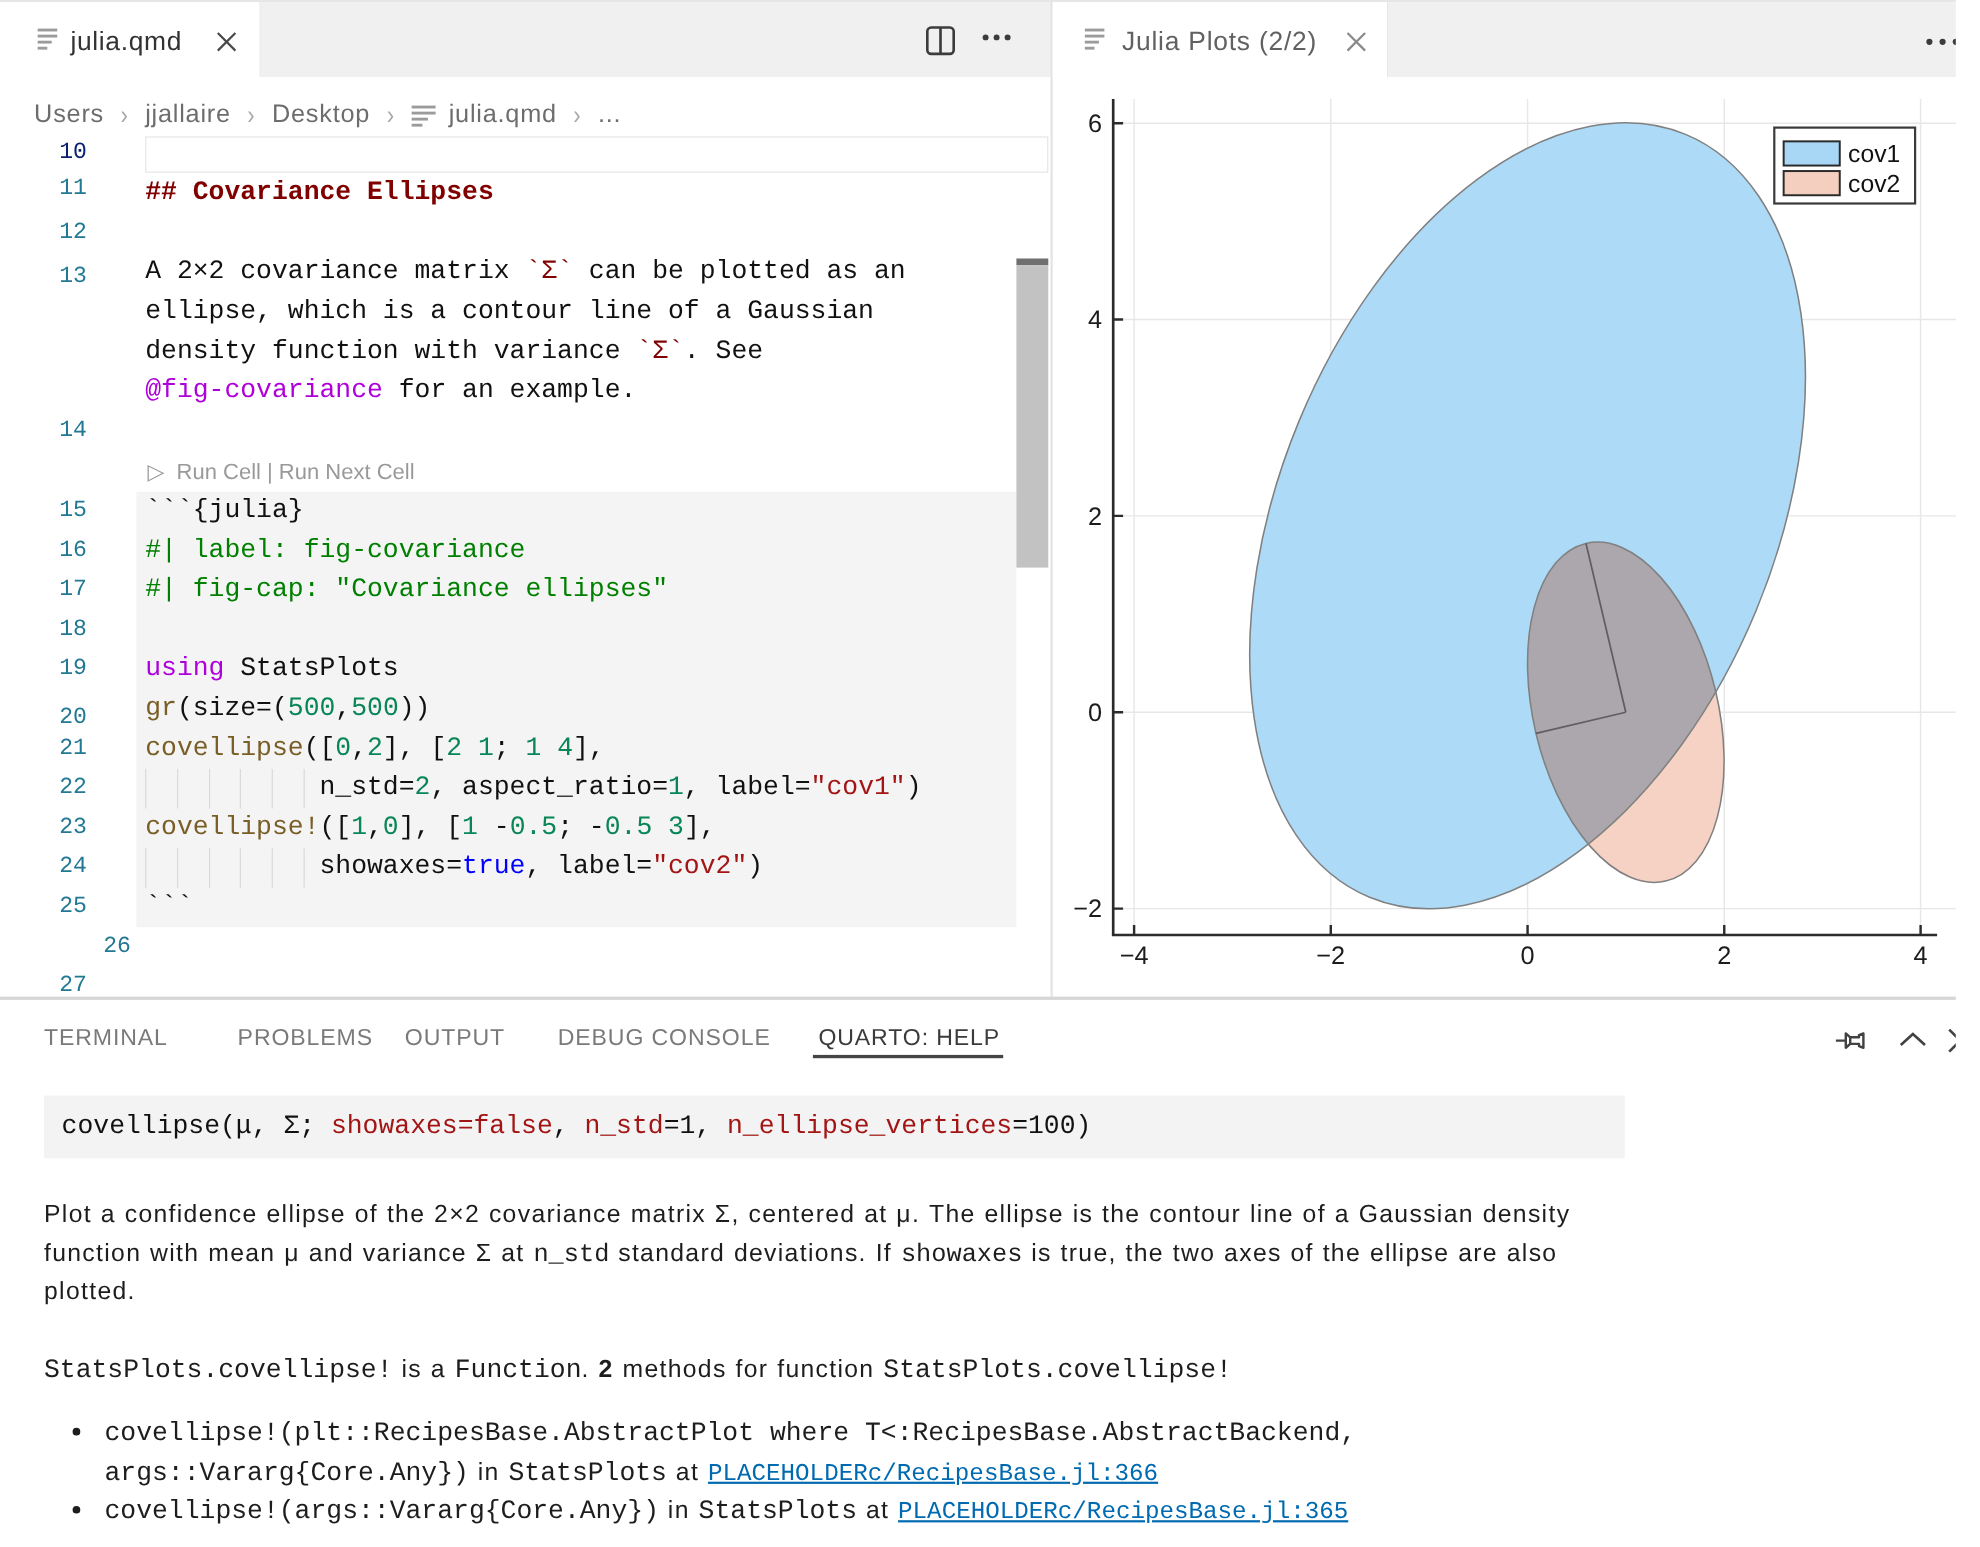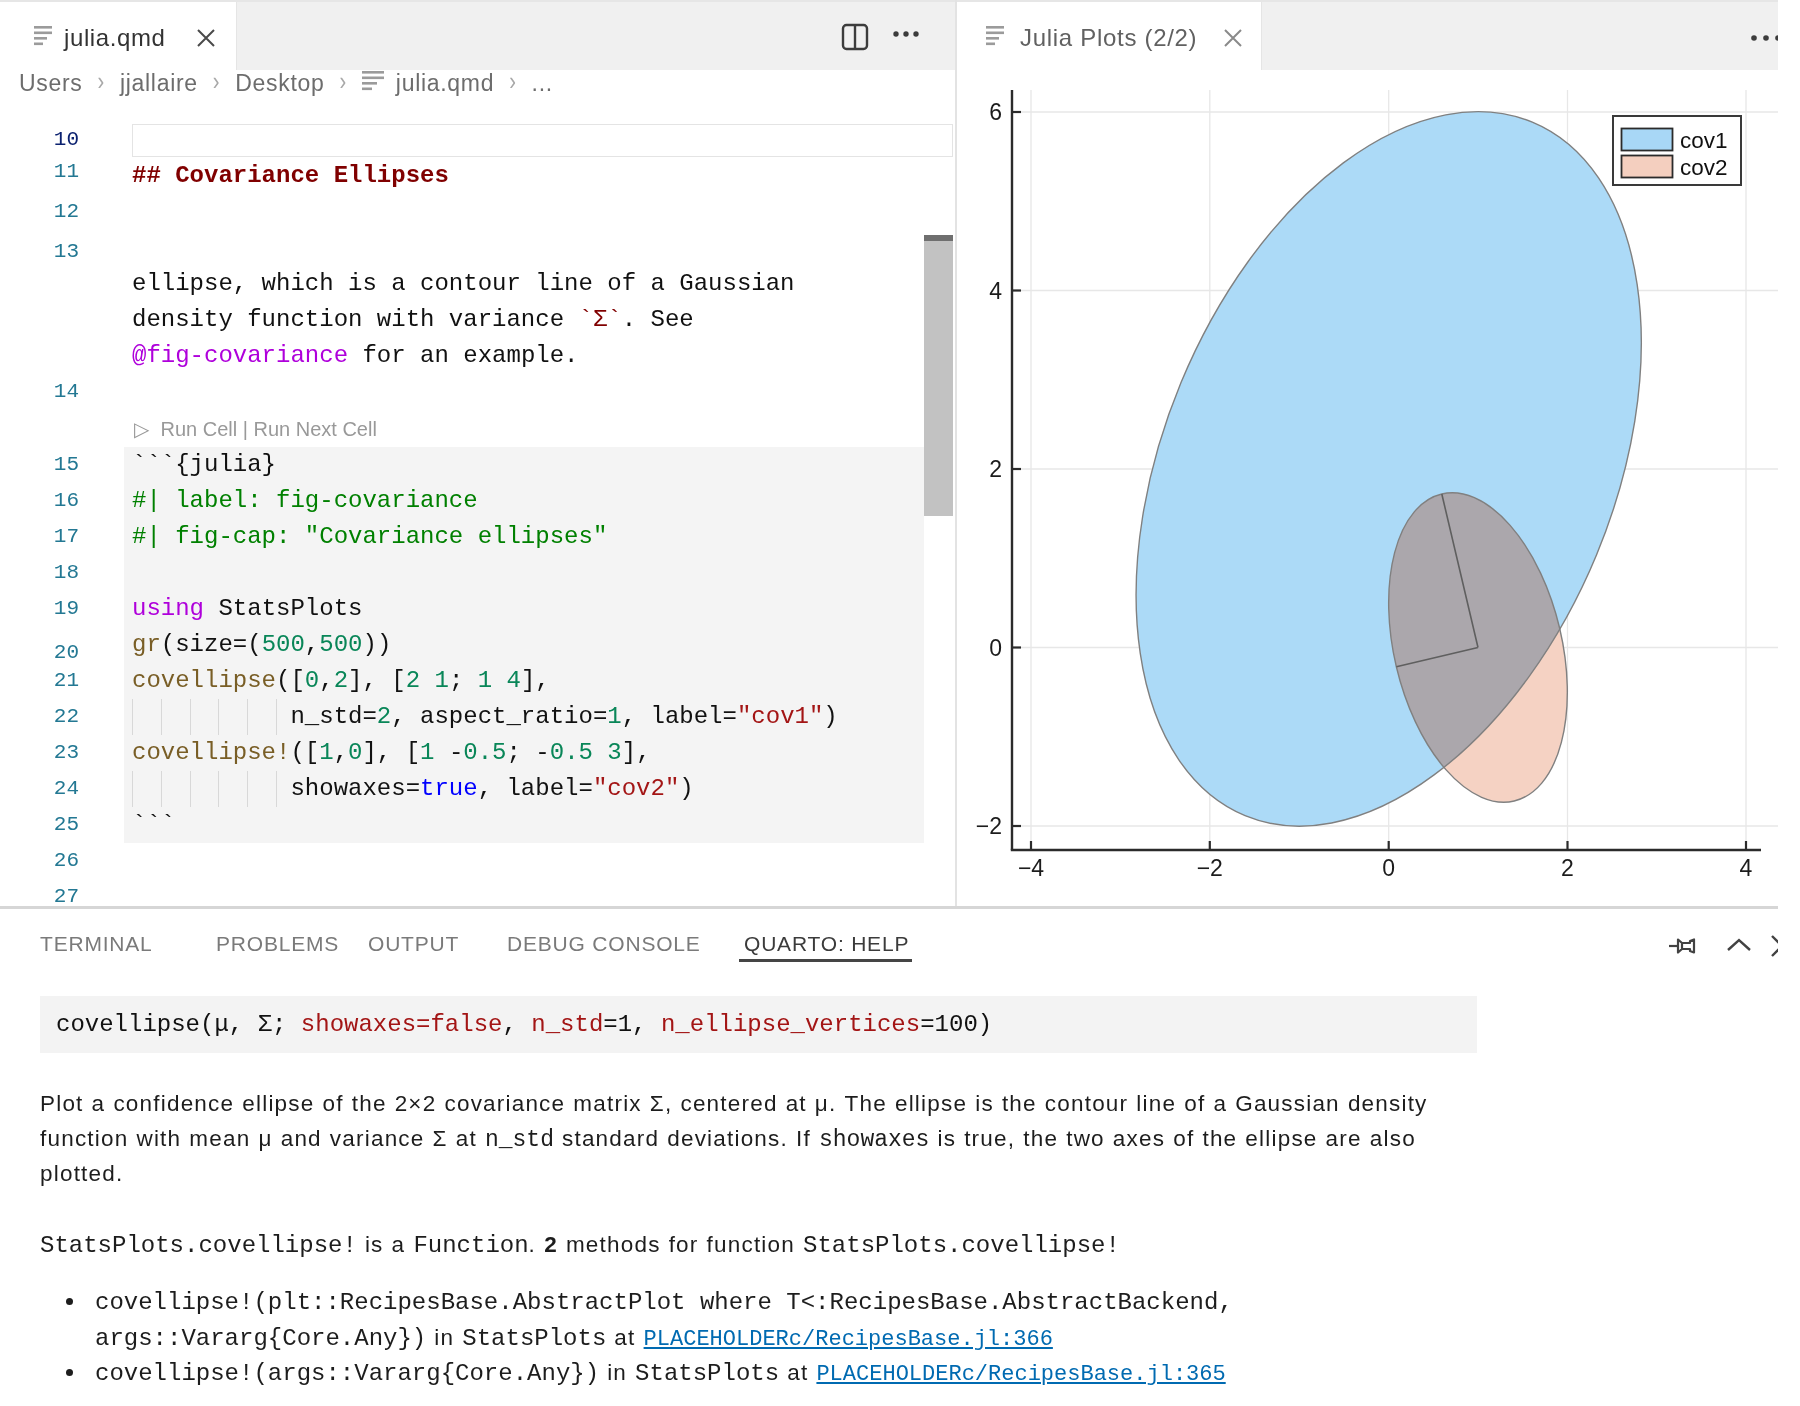--- a/index.html
+++ b/index.html
@@ -32,21 +32,21 @@
     </svg>
 <svg class="abs" style="left:841px;top:23px" width="28" height="28" viewBox="0 0 28 28">
       <rect x="2" y="2" width="24" height="24" rx="3.5" fill="none" stroke="#3C3C3C" stroke-width="2.4"></rect>
       <line x1="14" y1="2" x2="14" y2="26" stroke="#3C3C3C" stroke-width="2.4"></line>
     </svg>
 <svg class="abs" style="left:892px;top:28px" width="30" height="12" viewBox="0 0 30 12">
       <circle cx="4" cy="6" r="2.7" fill="#3C3C3C"></circle>
       <circle cx="14" cy="6" r="2.7" fill="#3C3C3C"></circle>
       <circle cx="24" cy="6" r="2.7" fill="#3C3C3C"></circle>
     </svg>
-<div class="abs" style="left:19px;top:70px;width:920px;height:47px;display:flex;align-items:flex-start;font-size:23px;color:#6d6d6d;letter-spacing:0.7px">
+<div class="abs" style="left:31px;top:70px;width:920px;height:47px;display:flex;align-items:flex-end;font-size:23px;color:#6d6d6d;letter-spacing:0.7px">
       <span>Users</span>
       <span style="color:#a8a8a8;font-size:20px;margin:0 15px;display:inline-block;transform:scaleY(1.25)">›</span>
       <span>jjallaire</span>
       <span style="color:#a8a8a8;font-size:20px;margin:0 15px;display:inline-block;transform:scaleY(1.25)">›</span>
       <span>Desktop</span>
       <span style="color:#a8a8a8;font-size:20px;margin:0 15px;display:inline-block;transform:scaleY(1.25)">›</span>
       <span style="position:relative;width:26px;height:22px;margin-right:8px"><svg width="26" height="22" viewBox="0 0 26 22">
           <rect x="0" y="1" width="22" height="2.6" fill="#9B9B9B"></rect>
           <rect x="0" y="6.5" width="22" height="2.6" fill="#9B9B9B"></rect>
           <rect x="0" y="12" width="15" height="2.6" fill="#9B9B9B"></rect>
@@ -58,20 +58,21 @@
     </div>
 <div class="abs" style="left:0;top:117px;width:956px;height:789px;overflow:hidden">
       <div style="position:relative;width:956px;height:789px">
 <div class="abs" style="left:124px;top:330px;width:800px;height:396px;background:#F4F4F4"></div>
 <div class="abs" style="left:132px;top:7px;width:821px;height:33px;border:1.5px solid #E4E4E4"></div>
 <div class="lnum" style="top:5px;color:#0B216F;">10</div>
 <div class="lnum" style="top:37px;">11</div>
 <div class="codeline" style="top:41px"><span class="head">## Covariance Ellipses</span></div>
 <div class="lnum" style="top:77px;">12</div>
 <div class="lnum" style="top:117px;">13</div>
+<div class="codeline" style="top:113px">A 2×2 covariance matrix <span class="raw">`Σ`</span> can be plotted as an</div>
 <div class="codeline" style="top:149px">ellipse, which is a contour line of a Gaussian</div>
 <div class="codeline" style="top:185px">density function with variance <span class="raw">`Σ`</span>. See</div>
 <div class="codeline" style="top:221px"><span class="k">@fig-covariance</span> for an example.</div>
 <div class="lnum" style="top:257px;">14</div>
 <div class="lnum" style="top:330px;">15</div>
 <div class="codeline" style="top:330px">```{julia}</div>
 <div class="lnum" style="top:366px;">16</div>
 <div class="codeline" style="top:366px"><span class="com">#| label: fig-covariance</span></div>
 <div class="lnum" style="top:402px;">17</div>
 <div class="codeline" style="top:402px"><span class="com">#| fig-cap: "Covariance ellipses"</span></div>
@@ -83,21 +84,21 @@
 <div class="lnum" style="top:546px;">21</div>
 <div class="codeline" style="top:546px"><span class="fn">covellipse</span>([<span class="num">0</span>,<span class="num">2</span>], [<span class="num">2</span> <span class="num">1</span>; <span class="num">1</span> <span class="num">4</span>],</div>
 <div class="lnum" style="top:582px;">22</div>
 <div class="codeline" style="top:582px">           n_std=<span class="num">2</span>, aspect_ratio=<span class="num">1</span>, label=<span class="str">"cov1"</span>)</div>
 <div class="lnum" style="top:618px;">23</div>
 <div class="codeline" style="top:618px"><span class="fn">covellipse!</span>([<span class="num">1</span>,<span class="num">0</span>], [<span class="num">1</span> -<span class="num">0.5</span>; -<span class="num">0.5</span> <span class="num">3</span>],</div>
 <div class="lnum" style="top:654px;">24</div>
 <div class="codeline" style="top:654px">           showaxes=<span class="blue">true</span>, label=<span class="str">"cov2"</span>)</div>
 <div class="lnum" style="top:690px;">25</div>
 <div class="codeline" style="top:690px">```</div>
-<div class="lnum" style="top:726px;">26</div>
+<div class="lnum" style="top:726px;margin-left:40px;">26</div>
 <div class="lnum" style="top:762px;">27</div>
 <div class="ig" style="left:132.0px;top:582px;height:36px"></div>
 <div class="ig" style="left:160.8px;top:582px;height:36px"></div>
 <div class="ig" style="left:189.6px;top:582px;height:36px"></div>
 <div class="ig" style="left:218.4px;top:582px;height:36px"></div>
 <div class="ig" style="left:247.2px;top:582px;height:36px"></div>
 <div class="ig" style="left:276.0px;top:582px;height:36px"></div>
 <div class="ig" style="left:132.0px;top:654px;height:36px"></div>
 <div class="ig" style="left:160.8px;top:654px;height:36px"></div>
 <div class="ig" style="left:189.6px;top:654px;height:36px"></div>

